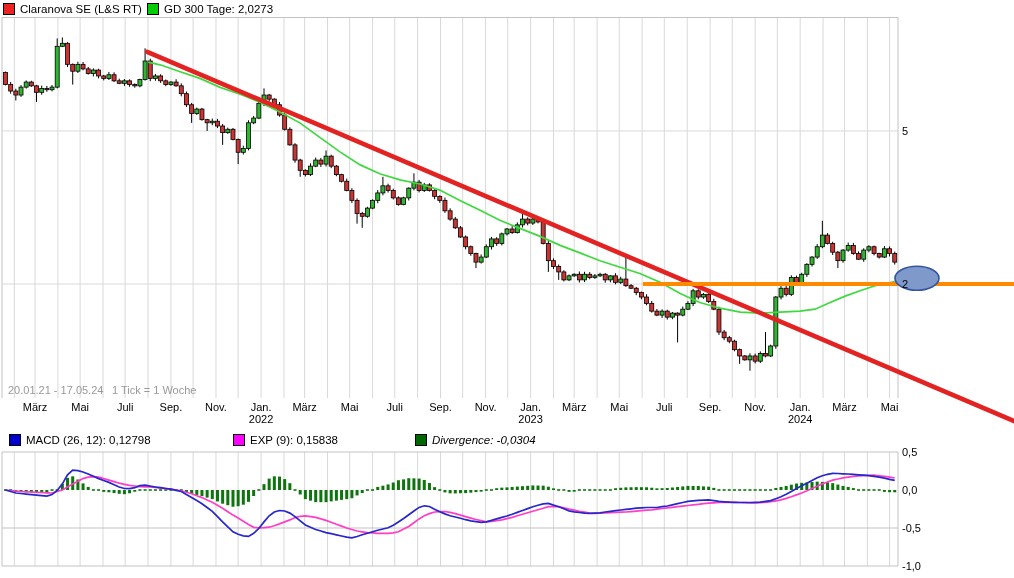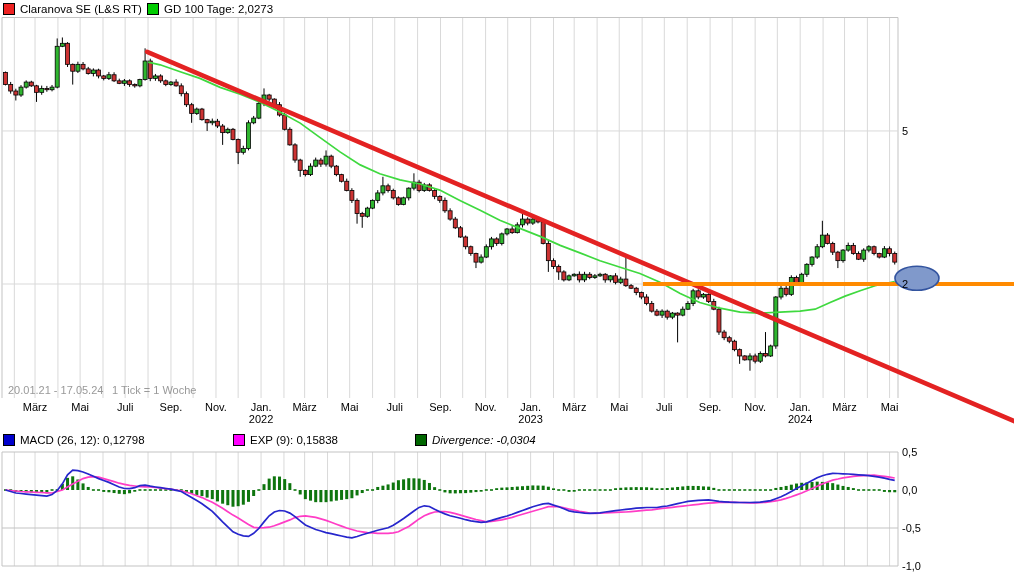--- a/index.html
+++ b/index.html
@@ -14,24 +14,24 @@
 <body>
 
 <div class="stage">
 
   <div class="legend-item" style="left:3px;top:2px;">
     <span class="swatch" style="background-color: rgb(238, 34, 34);"></span>
     <span class="legend-label">Claranova SE (L&amp;S RT)</span>
   </div>
   <div class="legend-item" style="left:147px;top:2px;">
     <span class="swatch" style="background-color: rgb(0, 204, 0);"></span>
-    <span class="legend-label">GD 100 Tage: 2,0273</span>
+    <span class="legend-label">GD 300 Tage: 2,0273</span>
   </div>
 
-  <div class="legend-item" style="left:3px;top:433px;">
+  <div class="legend-item" style="left:9px;top:433px;">
     <span class="swatch" style="background-color: rgb(0, 0, 204);"></span>
     <span class="legend-label">MACD (26, 12): 0,12798</span>
   </div>
   <div class="legend-item" style="left:233px;top:433px;">
     <span class="swatch" style="background-color: rgb(255, 0, 255);"></span>
     <span class="legend-label">EXP (9): 0,15838</span>
   </div>
   <div class="legend-item" style="left:415px;top:433px;font-style:italic;">
     <span class="swatch" style="background-color: rgb(0, 102, 0);"></span>
     <span class="legend-label">Divergence: -0,0304</span>

